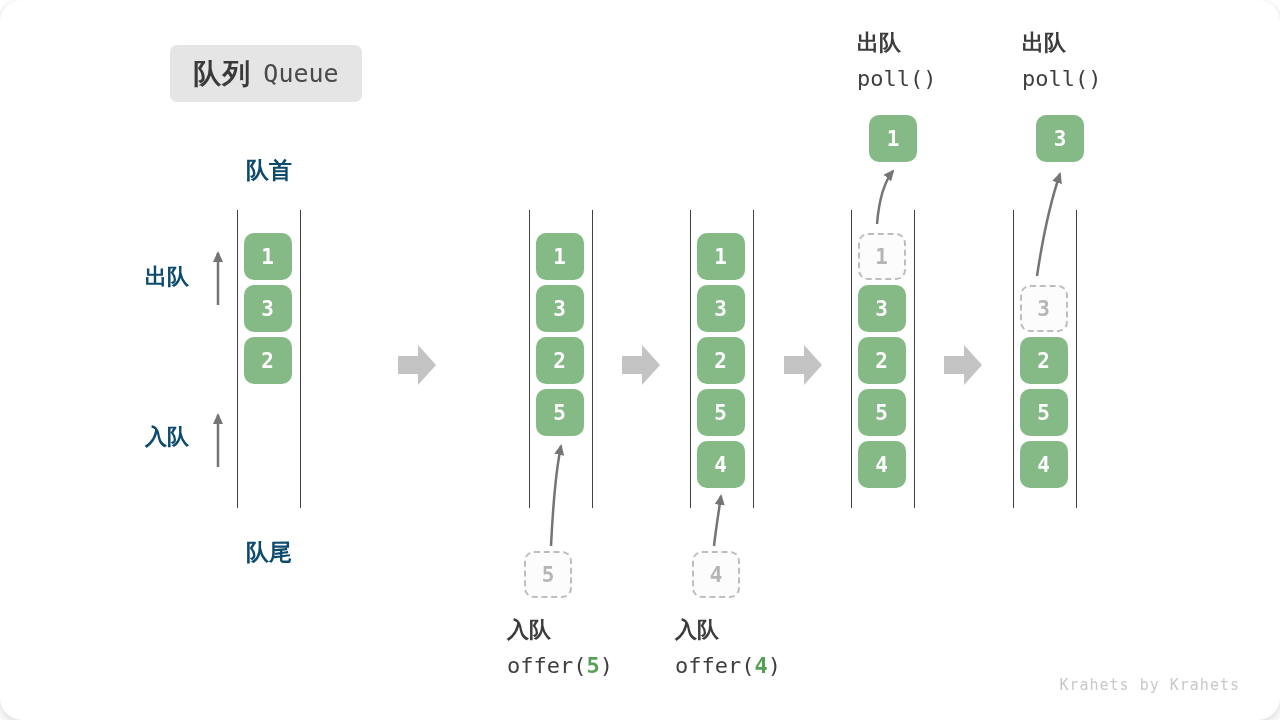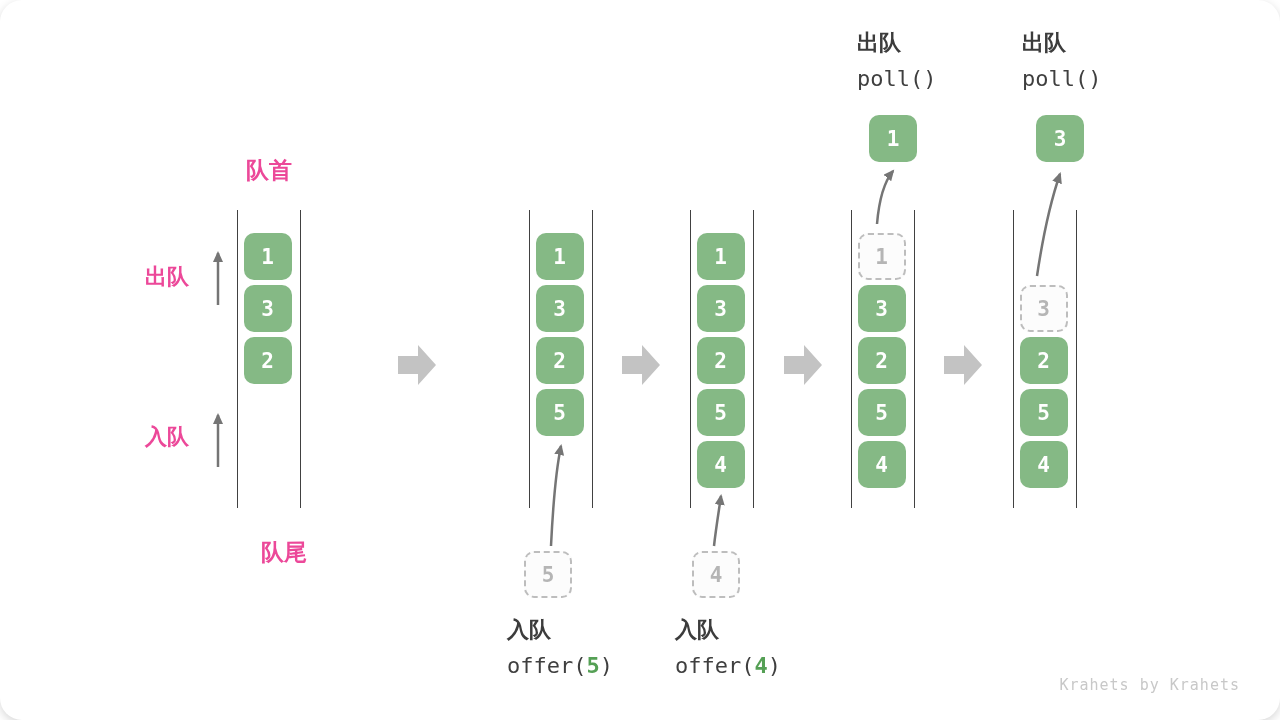--- a/index.html
+++ b/index.html
@@ -40,21 +40,21 @@
     font-family: "DejaVu Sans Mono", monospace;
     font-size: 25px;
     color: #4a4a4a;
   }
 
   
   .zh-label {
     position: absolute;
     font-size: 23px;
     font-weight: 700;
-    color: #ec4899;
+    color: #0c4a6e;
     white-space: nowrap;
   }
 
   
   .column {
     position: absolute;
     top: 210px;
     width: 62px;
     height: 298px;
     border-left: 1.5px solid #414141;
@@ -139,23 +139,27 @@
     font-size: 15px;
     color: #c8c8c8;
     letter-spacing: 1px;
   }
 </style>
 </head>
 <body>
 
 <div class="canvas">
 
+  <div class="title-badge">
+    <span class="title-zh">队列</span>
+    <span class="title-en">Queue</span>
+  </div>
 
   <div class="zh-label" style="left:246px; top:155px;">队首</div>
-  <div class="zh-label" style="left:246px; top:537px;margin-left:15px;">队尾</div>
+  <div class="zh-label" style="left:246px; top:537px;">队尾</div>
   <div class="zh-label" style="left:145px; top:262px; font-size:22px;">出队</div>
   <div class="zh-label" style="left:145px; top:422px; font-size:22px;">入队</div>
 
   <div class="column" style="left:237px;">
     <div class="cell green" style="top:23px;">1</div>
     <div class="cell green" style="top:75px;">3</div>
     <div class="cell green" style="top:127px;">2</div>
   </div>
 
   <div class="column" style="left:529px;">

